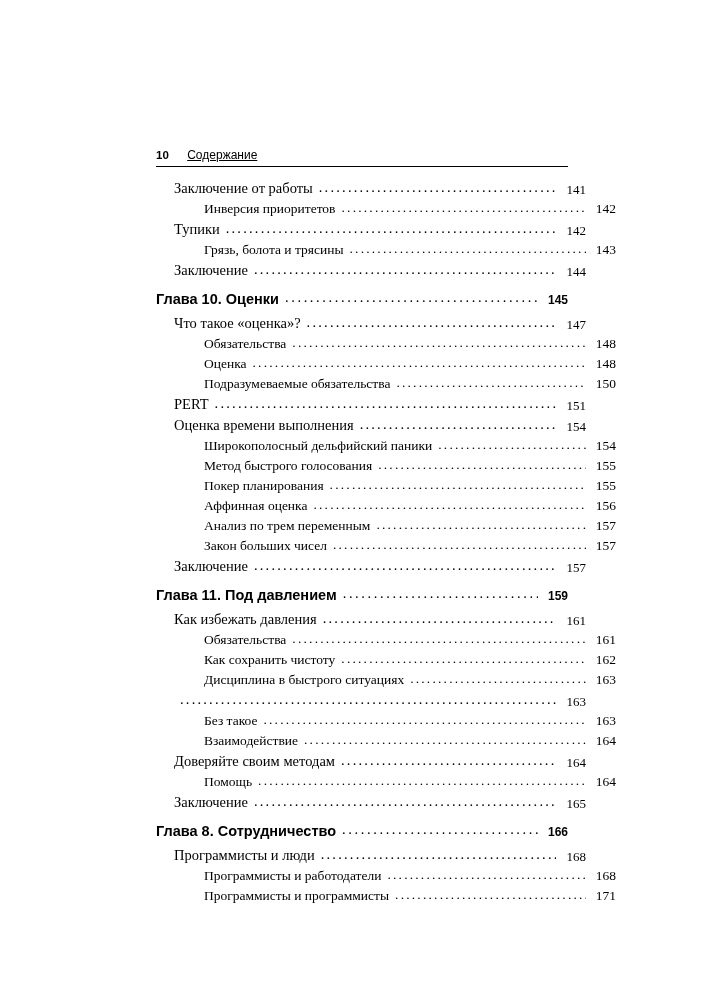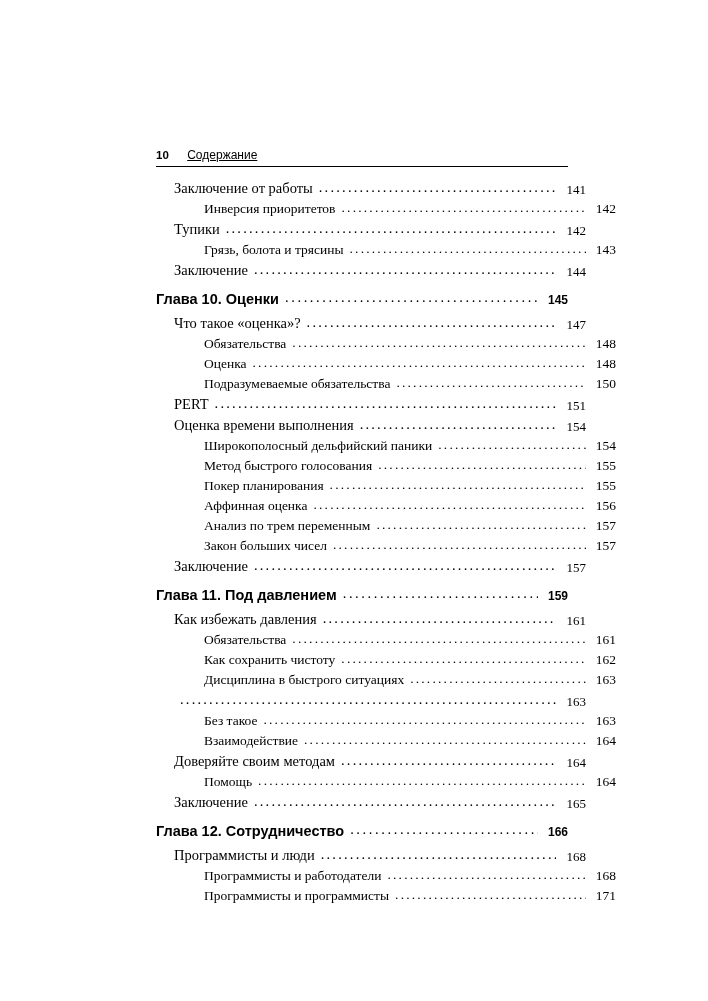--- a/index.html
+++ b/index.html
@@ -275,21 +275,21 @@
           <span class="label">Помощь</span>
           <span class="dots">........................................................................................................................</span>
           <span class="page-no">164</span>
         </div>
         <div class="entry lvl1">
           <span class="label">Заключение</span>
           <span class="dots">........................................................................................................................</span>
           <span class="page-no">165</span>
         </div>
         <div class="entry chap">
-          <span class="label">Глава 12. Сотрудничество</span>
+          <span class="label">Глава 8. Сотрудничество</span>
           <span class="dots">........................................................................................................................</span>
           <span class="page-no">166</span>
         </div>
         <div class="entry lvl1">
           <span class="label">Программисты и люди</span>
           <span class="dots">........................................................................................................................</span>
           <span class="page-no">168</span>
         </div>
         <div class="entry lvl2">
           <span class="label">Программисты и работодатели</span>

